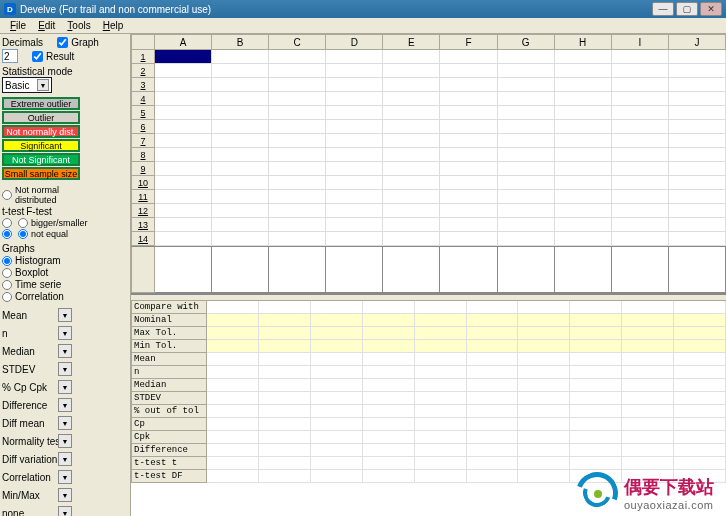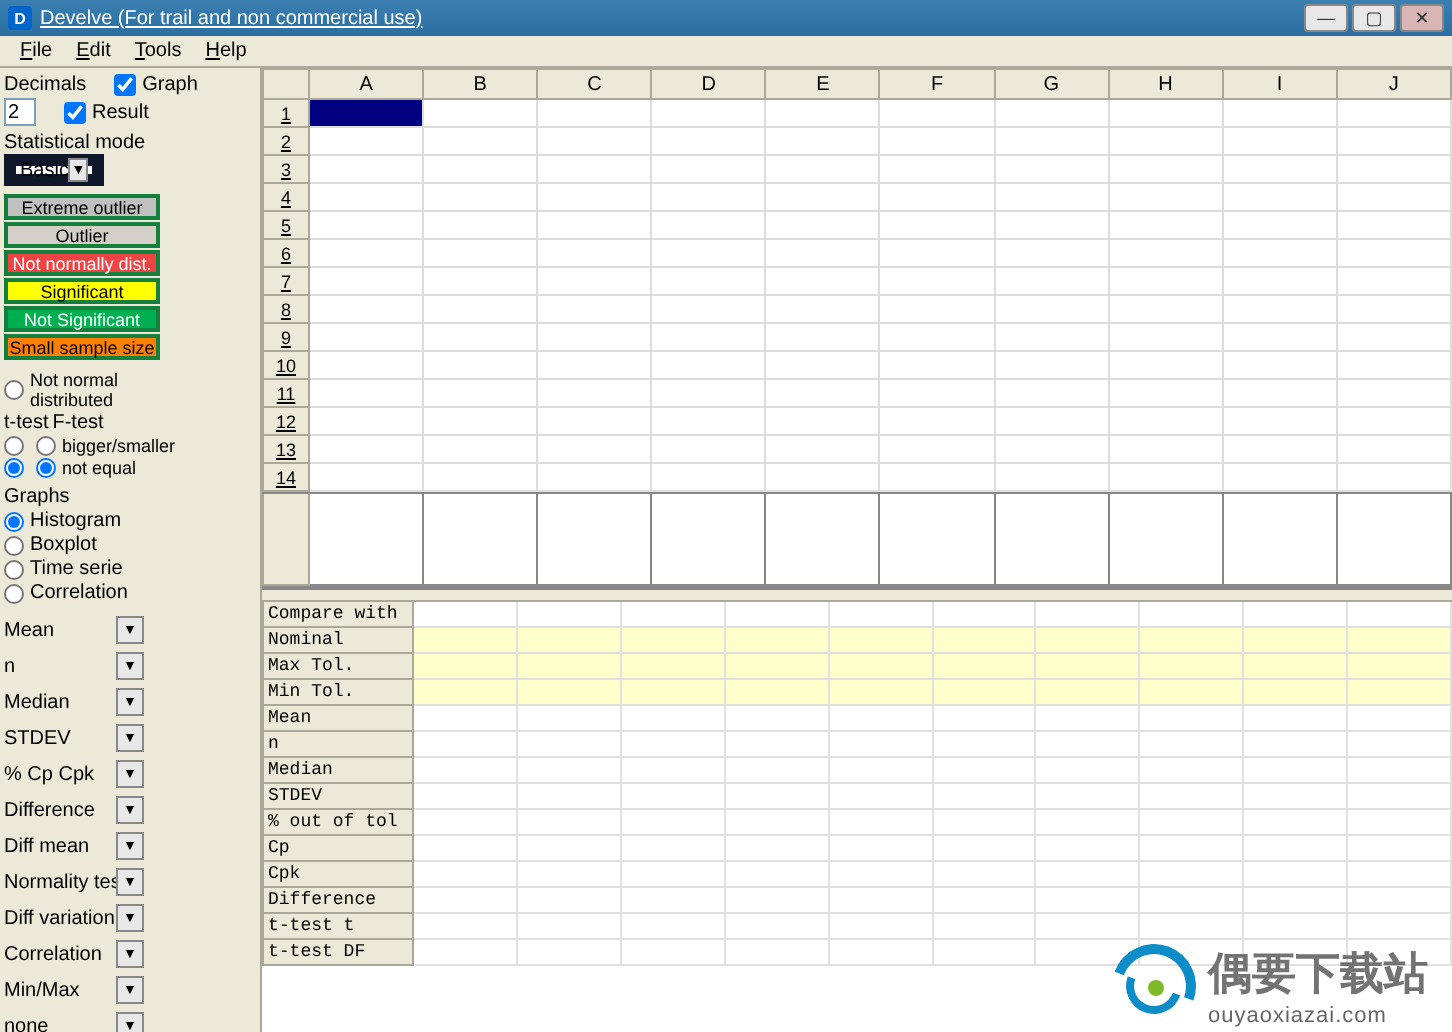--- a/index.html
+++ b/index.html
@@ -1,38 +1,38 @@
 <!DOCTYPE html>
 <html><head>
 <meta charset="utf-8">
 <style>
 * { box-sizing: border-box; margin: 0; padding: 0; font-family: Tahoma, Arial, sans-serif; font-size: 10px; }
 body { background: #ece9d8; width: 726px; height: 516px; overflow: hidden; position: relative; }
 
 .titlebar { background: linear-gradient(to bottom, #3c7fb1, #2a6fa0); height: 18px; display: flex; align-items: center; padding: 0 4px; color: white; }
 .titlebar .title-icon { width: 12px; height: 12px; background: #0066cc; border-radius: 2px; margin-right: 4px; display: flex; align-items: center; justify-content: center; font-weight: bold; font-size: 8px; }
-.titlebar .title-text { flex: 1; text-decoration: underline; }
+.titlebar .title-text { flex: 1; }
 .win-controls { display: flex; gap: 2px; }
 .win-btn { width: 22px; height: 14px; background: #e8e8e8; border: 1px solid #888; border-radius: 2px; display: flex; align-items: center; justify-content: center; font-size: 9px; cursor: pointer; color: #333; }
 .win-btn.close { background: #d9b5b5; }
 
 .menubar { background: #ece9d8; height: 16px; display: flex; align-items: center; padding: 0 4px; border-bottom: 1px solid #aca899; }
 .menubar span { padding: 0 6px; cursor: pointer; }
 .menubar span:first-letter { text-decoration: underline; }
 
 .main { display: flex; height: calc(100% - 34px); gap: 48px; }
 
 .leftpanel { width: 82px; background: #ece9d8; padding: 2px; display: flex; flex-direction: column; gap: 1px; }
 .section { margin-bottom: 2px; }
 .lbl { font-size: 10px; }
 .chk { display: flex; align-items: center; gap: 3px; margin: 1px 0; }
 .chk input { width: 11px; height: 11px; }
 .chk-indent { margin-left: 12px; }
 
-.dropdown { width: 100%; height: 16px; border: 6px solid #0f172a; background: white; display: flex; align-items: center; justify-content: space-between; padding: 0 2px; font-size: 10px; }
+.dropdown { width: 100%; height: 16px; border: 1px solid #0f172a; background: white; display: flex; align-items: center; justify-content: space-between; padding: 0 2px; font-size: 10px; }
 .dropdown .arrow { width: 12px; height: 12px; background: #e8e8e8; border: 1px solid #888; display: flex; align-items: center; justify-content: center; font-size: 7px; }
 
 .colorbtn { height: 13px; display: flex; align-items: center; justify-content: center; font-size: 9px; border: 2px solid #15803d; margin-bottom: 1px; }
 .cb-outlier1 { background: #c0c0c0; }
 .cb-outlier2 { background: #d4d0c8; }
 .cb-red { background: #ef4444; color: white; }
 .cb-yellow { background: #ffff00; }
 .cb-green { background: #00b050; color: white; }
 .cb-orange { background: #ff8000; }
 
@@ -65,21 +65,21 @@
 .statsgrid .scell { flex: 1; border-bottom: 1px solid #e0e0e0; border-right: 1px solid #e0e0e0; }
 .srow.yellow .scell { background: #ffffcc; }
 .srow.sel .scell:first-of-type { background: #000080; }
 
 .watermark { position: absolute; right: 12px; bottom: 2px; display: flex; align-items: center; gap: 6px; pointer-events: none; }
 .wm-logo { width: 42px; height: 42px; position: relative; }
 .wm-logo .arc1 { position: absolute; width: 42px; height: 42px; border: 5px solid #0d8dc7; border-radius: 50%; border-left-color: transparent; border-bottom-color: transparent; transform: rotate(-25deg); }
 .wm-logo .arc2 { position: absolute; width: 28px; height: 28px; top: 7px; left: 7px; border: 4px solid #0d8dc7; border-radius: 50%; border-right-color: transparent; border-top-color: transparent; transform: rotate(-25deg); }
 .wm-logo .dot { position: absolute; width: 8px; height: 8px; background: #7eb928; border-radius: 50%; top: 18px; left: 18px; }
 .wm-text { display: flex; flex-direction: column; }
-.wm-cn { font-size: 22px; font-weight: bold; color: #737373; }
+.wm-cn { font-size: 18px; font-weight: bold; color: #be185d; }
 .wm-en { font-size: 11px; color: #666; letter-spacing: 0.5px; }
 </style>
 </head>
 <body>
 
 <div class="titlebar">
   <span class="title-icon">D</span>
   <span class="title-text">Develve (For trail and non commercial use)</span>
   <div class="win-controls">
     <div class="win-btn">—</div>

